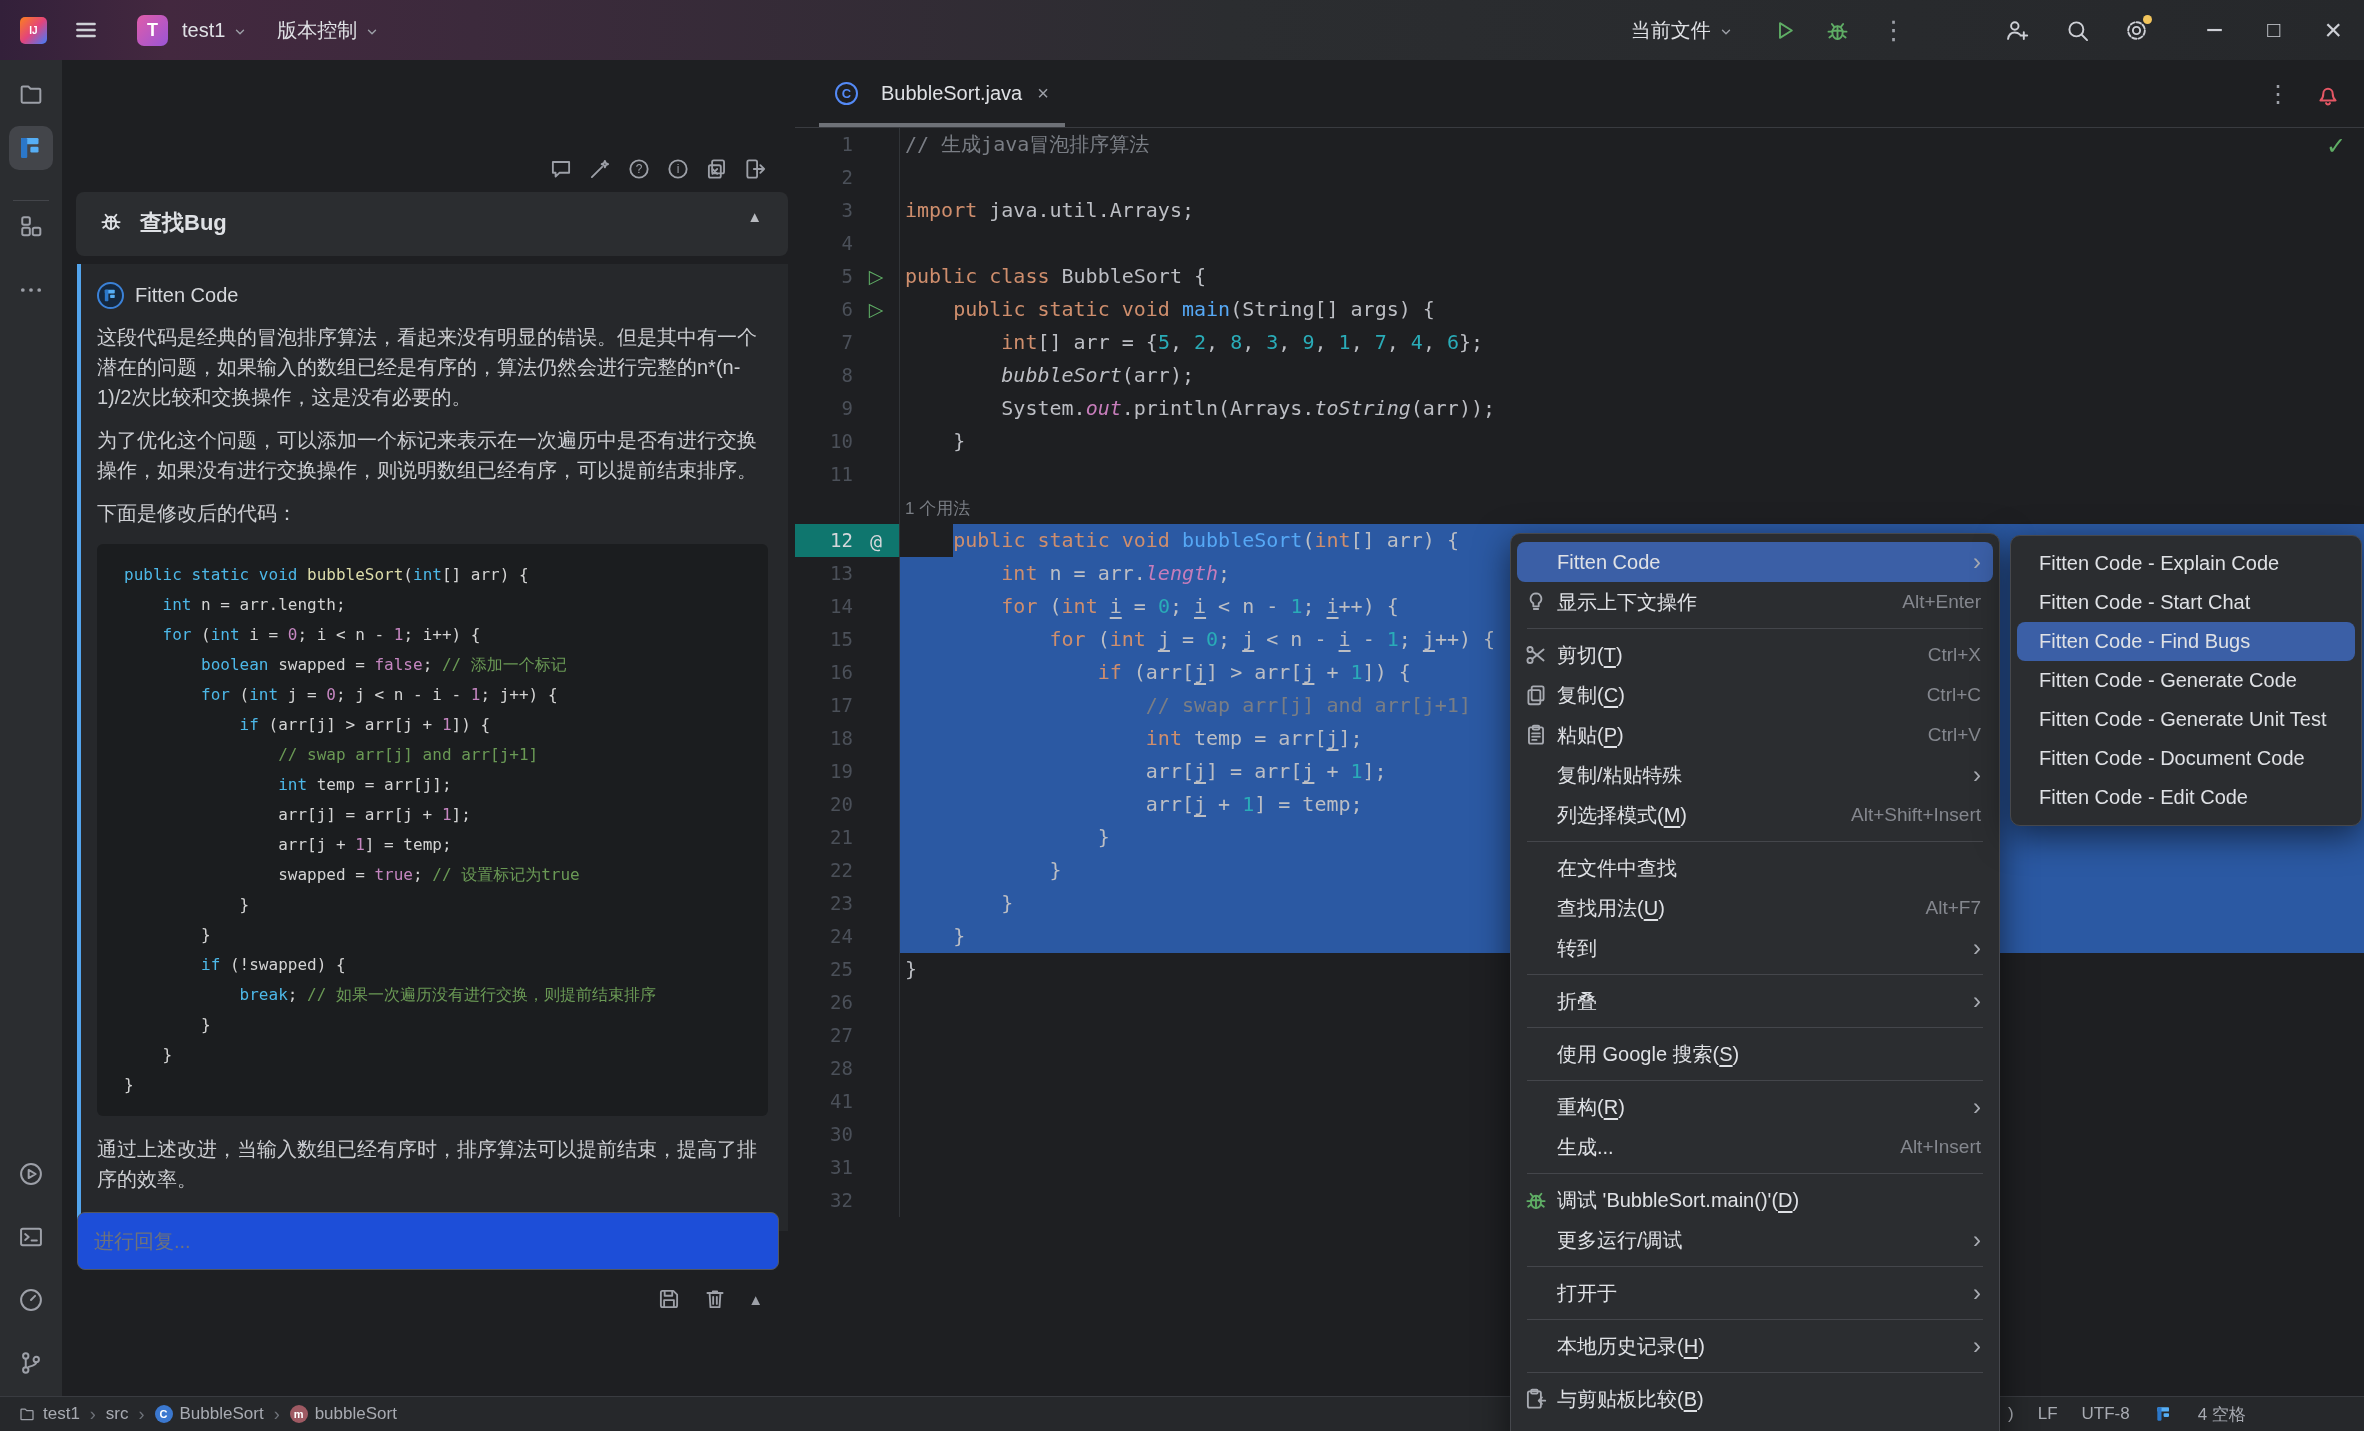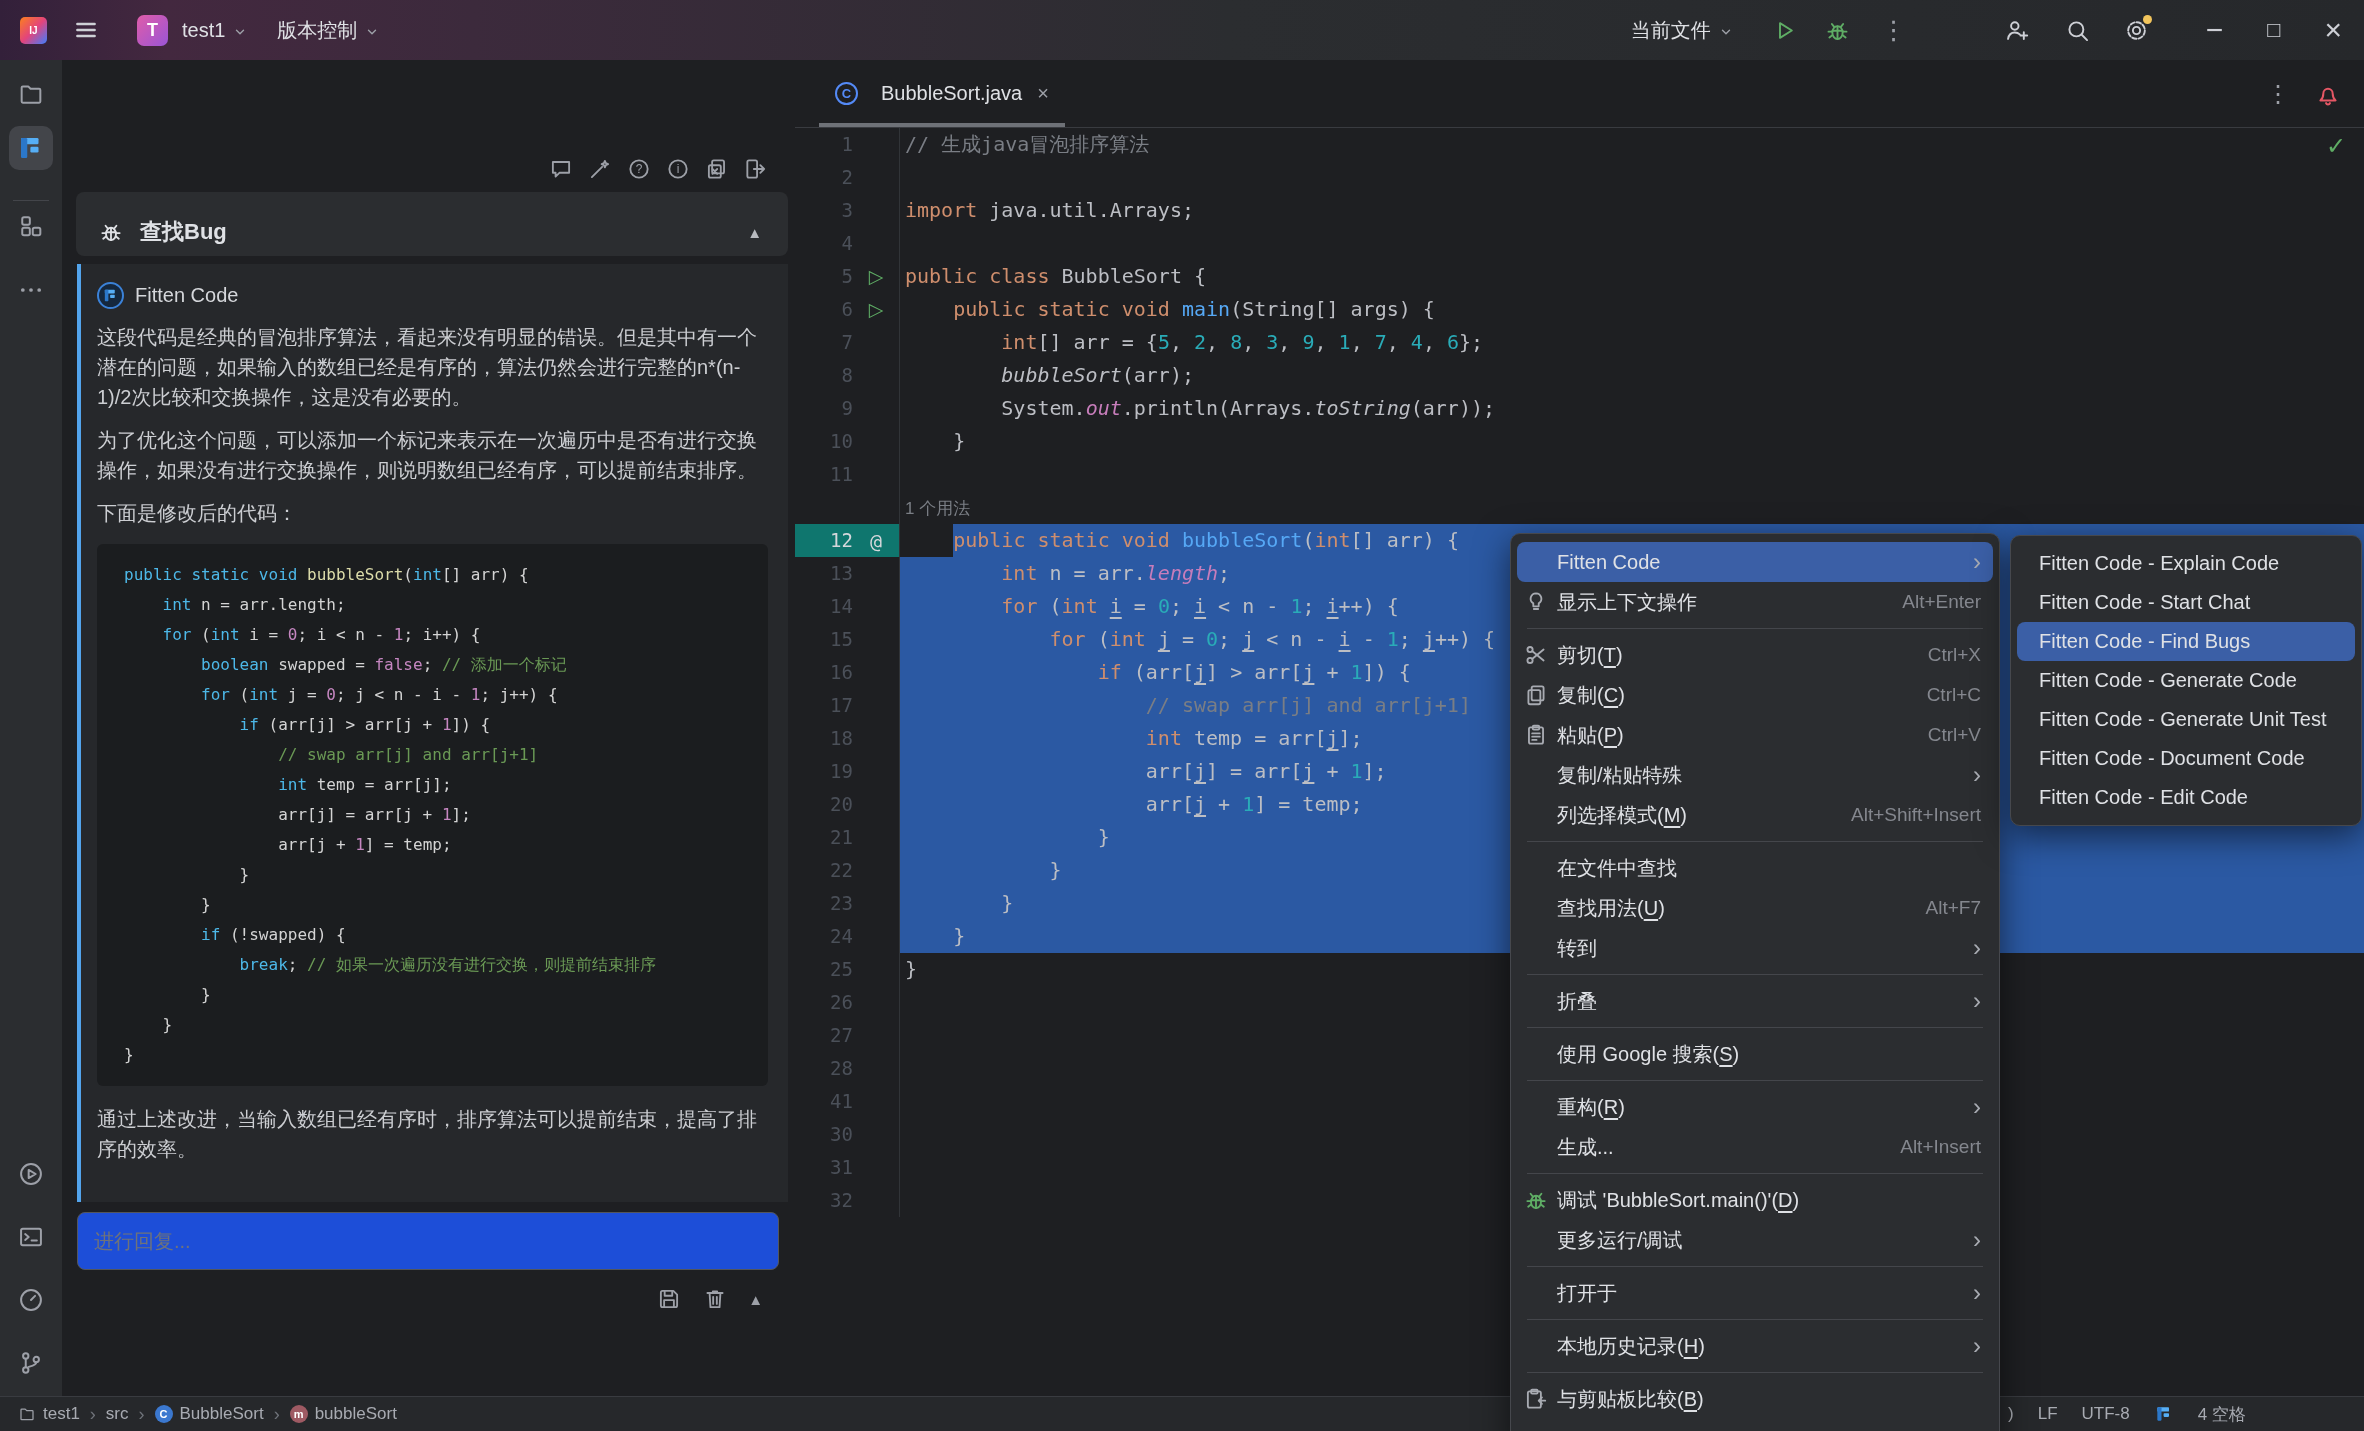--- a/index.html
+++ b/index.html
@@ -34,21 +34,21 @@
   .strip .s-ic { position:absolute; left:17px; width:28px; height:28px; color:#9DA0A8; }
   .fitten-box { position:absolute; left:9px; top:66px; width:44px; height:44px; border-radius:10px;
     background:#43454A; display:flex; align-items:center; justify-content:center; }
   .s-div { position:absolute; left:13px; top:140px; width:36px; height:1px; background:#43454A; }
 
   
   .panel { position:absolute; left:62px; top:60px; width:733px; height:1336px; background:#1E1F22; }
   .p-tools { position:absolute; top:96px; left:486px; display:flex; gap:13px; }
   .p-tools .ico { width:26px; height:26px; color:#9DA0A8; }
   .p-header { position:absolute; left:14px; top:132px; width:712px; height:64px; background:#2B2D30;
-    border-radius:8px; display:flex; align-items:center; padding:16px 26px 0 22px; }
+    border-radius:8px; display:flex; align-items:flex-start; padding:16px 26px 0 22px; }
   .p-header .ico { width:26px; height:26px; color:#DFE1E5; }
   .p-title { margin-left:16px; font-size:22px; font-weight:bold; color:#DFE1E5; flex:1; }
   .collapse { color:#B8BABF; font-size:15px; }
   .msg-card { position:absolute; left:15px; top:204px; width:711px; min-height:938px; background:#26282B;
     padding:18px 20px 24px 20px; }
   .msg-card::before { content:""; position:absolute; left:0; top:0; bottom:0; width:4px; background:#53A4EC; }
   .bot-row { display:flex; align-items:center; gap:11px; margin-bottom:10px; }
   .bot-logo { width:27px; height:27px; border-radius:50%; border:2px solid #3B82D8;
     background:#15283E; display:flex; align-items:center; justify-content:center; }
   .bot-logo svg { width:17px; height:17px; }
@@ -332,20 +332,21 @@
         <div class="cc-line"><span class="tk-ckw">public static void </span><span class="tk-cfn">bubbleSort</span><span class="tk-ctxt">(</span><span class="tk-ckw">int</span><span class="tk-ctxt">[] arr) {</span></div>
         <div class="cc-line"><span class="tk-ctxt">    </span><span class="tk-ckw">int</span><span class="tk-ctxt"> n = arr.length;</span></div>
         <div class="cc-line"><span class="tk-ctxt">    </span><span class="tk-ckw">for</span><span class="tk-ctxt"> (</span><span class="tk-ckw">int</span><span class="tk-ctxt"> i = </span><span class="tk-cnum">0</span><span class="tk-ctxt">; i &lt; n - </span><span class="tk-cnum">1</span><span class="tk-ctxt">; i++) {</span></div>
         <div class="cc-line"><span class="tk-ctxt">        </span><span class="tk-ckw">boolean</span><span class="tk-ctxt"> swapped = </span><span class="tk-cnum">false</span><span class="tk-ctxt">; </span><span class="tk-ccmt">// 添加一个标记</span></div>
         <div class="cc-line"><span class="tk-ctxt">        </span><span class="tk-ckw">for</span><span class="tk-ctxt"> (</span><span class="tk-ckw">int</span><span class="tk-ctxt"> j = </span><span class="tk-cnum">0</span><span class="tk-ctxt">; j &lt; n - i - </span><span class="tk-cnum">1</span><span class="tk-ctxt">; j++) {</span></div>
         <div class="cc-line"><span class="tk-ctxt">            </span><span class="tk-ckw">if</span><span class="tk-ctxt"> (arr[j] &gt; arr[j + </span><span class="tk-cnum">1</span><span class="tk-ctxt">]) {</span></div>
         <div class="cc-line"><span class="tk-ccmt">                // swap arr[j] and arr[j+1]</span></div>
         <div class="cc-line"><span class="tk-ctxt">                </span><span class="tk-ckw">int</span><span class="tk-ctxt"> temp = arr[j];</span></div>
         <div class="cc-line"><span class="tk-ctxt">                arr[j] = arr[j + </span><span class="tk-cnum">1</span><span class="tk-ctxt">];</span></div>
         <div class="cc-line"><span class="tk-ctxt">                arr[j + </span><span class="tk-cnum">1</span><span class="tk-ctxt">] = temp;</span></div>
+        <div class="cc-line"><span class="tk-ctxt">                swapped = </span><span class="tk-cnum">true</span><span class="tk-ctxt">; </span><span class="tk-ccmt">// 设置标记为true</span></div>
         <div class="cc-line"><span class="tk-ctxt">            }</span></div>
         <div class="cc-line"><span class="tk-ctxt">        }</span></div>
         <div class="cc-line"><span class="tk-ctxt">        </span><span class="tk-ckw">if</span><span class="tk-ctxt"> (!swapped) {</span></div>
         <div class="cc-line"><span class="tk-ctxt">            </span><span class="tk-ckw">break</span><span class="tk-ctxt">; </span><span class="tk-ccmt">// 如果一次遍历没有进行交换，则提前结束排序</span></div>
         <div class="cc-line"><span class="tk-ctxt">        }</span></div>
         <div class="cc-line"><span class="tk-ctxt">    }</span></div>
         <div class="cc-line"><span class="tk-ctxt">}</span></div>
       </div>
     <p class="msg-p">通过上述改进，当输入数组已经有序时，排序算法可以提前结束，提高了排序的效率。</p>
   </div>

